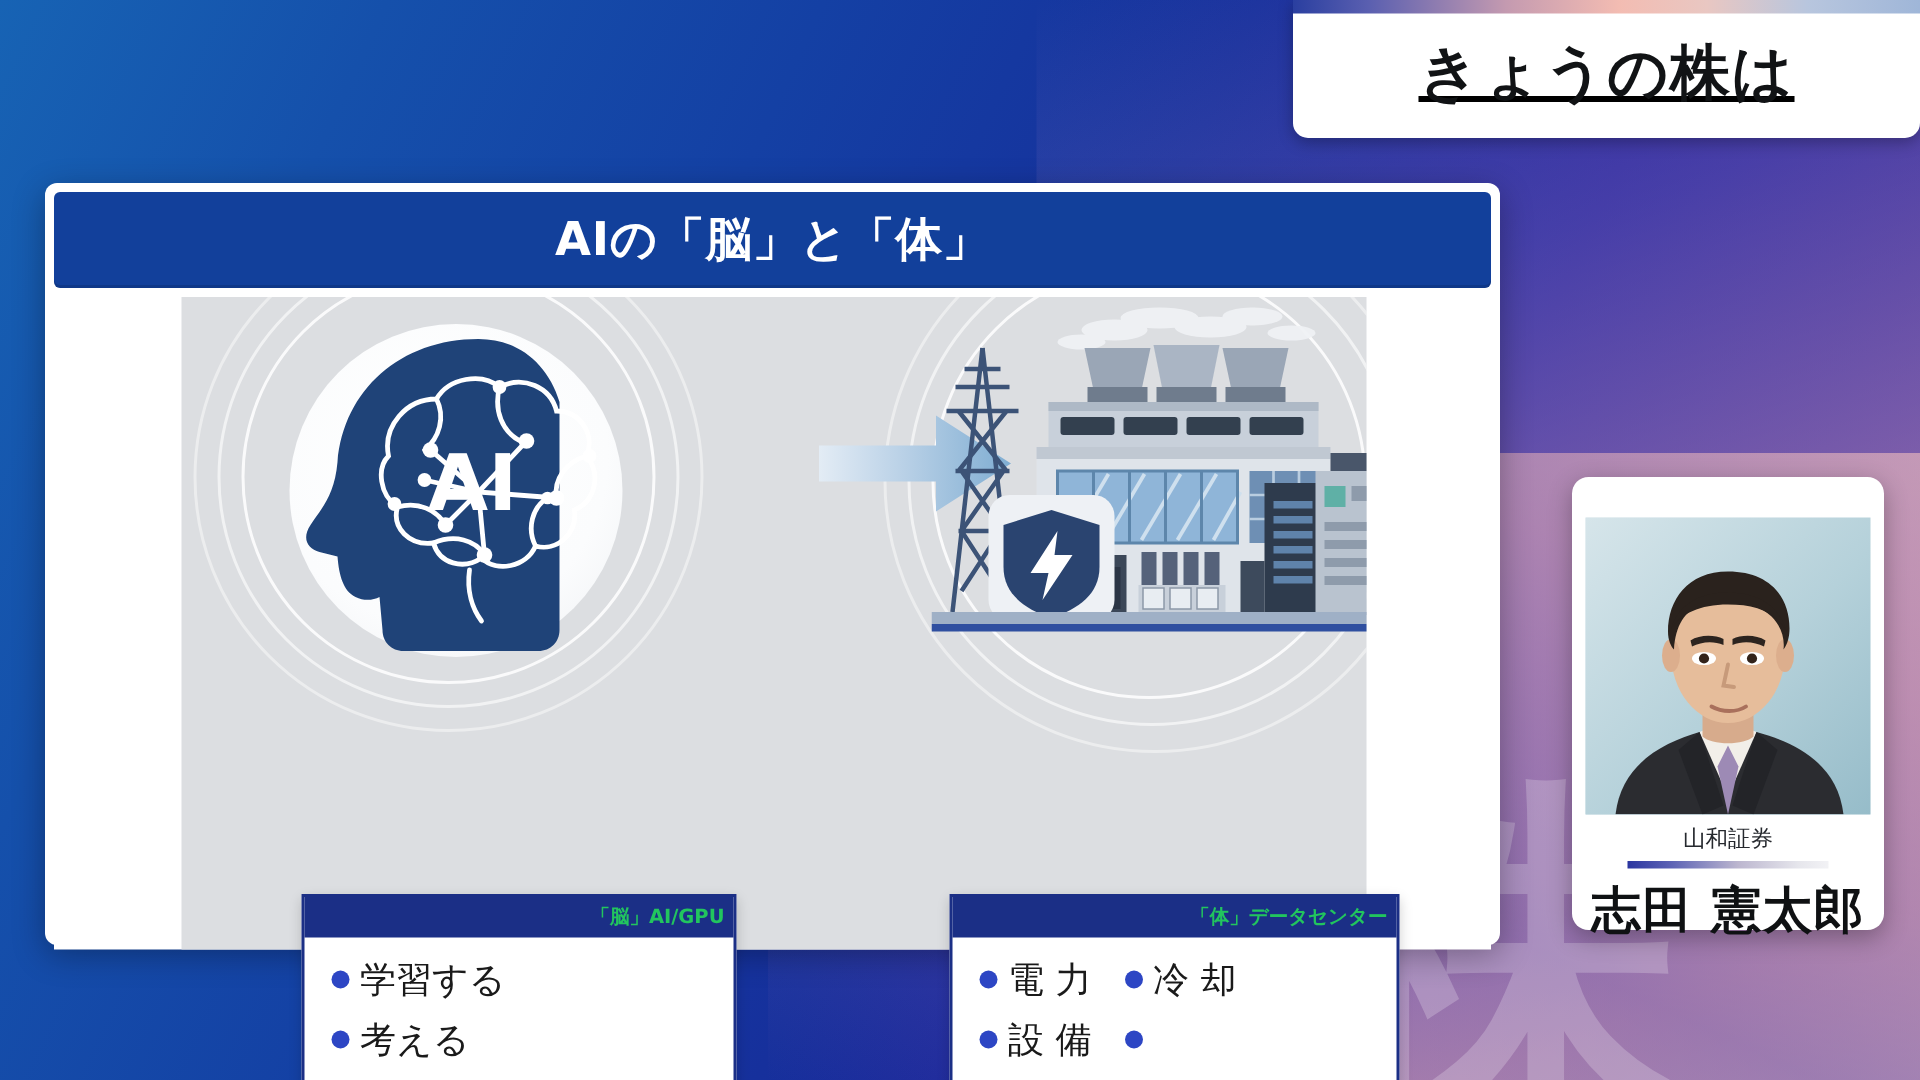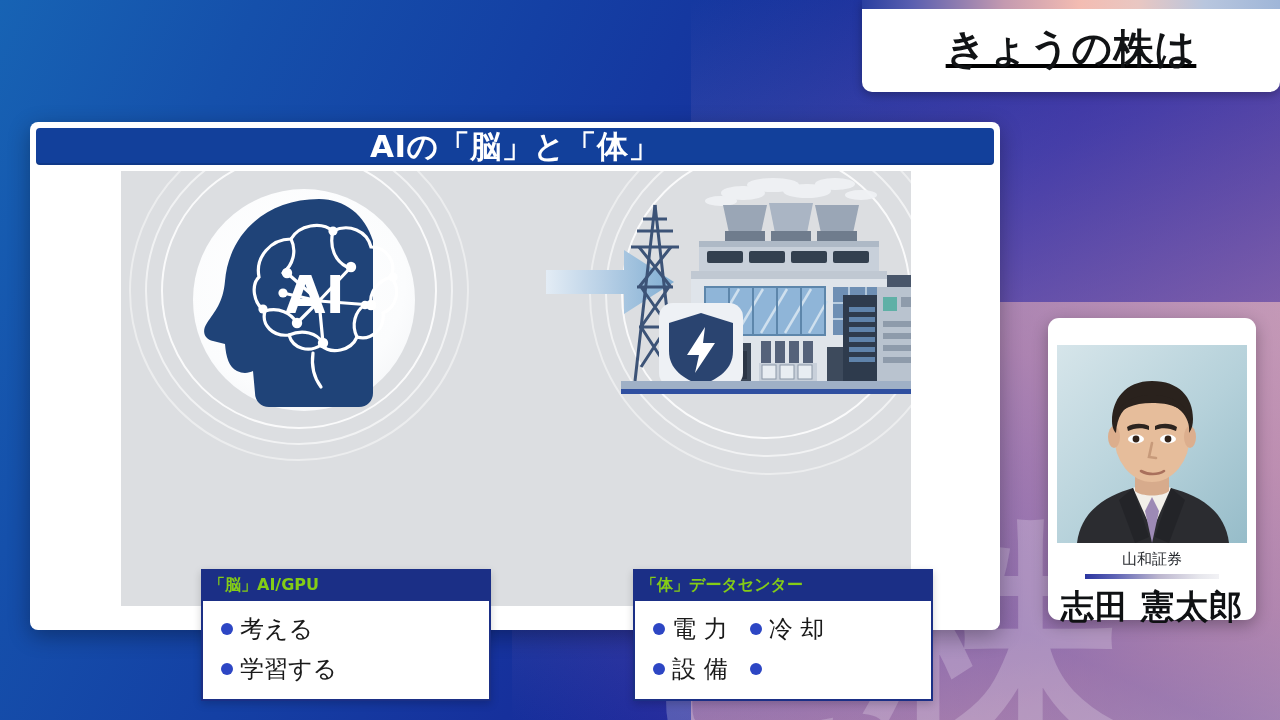--- a/index.html
+++ b/index.html
@@ -59,21 +59,21 @@
 
   
   #main-panel {
     position:absolute; left:30px; top:122px; width:970px; height:508px;
     background:#ffffff;
     border-radius:8px;
     box-shadow: 0 6px 22px rgba(0,0,0,0.32);
     padding:6px;
   }
   #panel-titlebar {
-    height:37px; width:100%;
+    height:64px; width:100%;
     background:#12409b;
     border-radius:4px;
     display:flex; align-items:center; justify-content:center;
     box-shadow: inset 0 -2px 0 rgba(0,0,0,0.12);
   }
   #panel-title {
     color:#ffffff; font-size:31px; font-weight:700; letter-spacing:0.5px;
     font-family:"DejaVu Sans","Liberation Sans",sans-serif;
   }
 
@@ -111,23 +111,23 @@
   #dc-svg { position:absolute; left:0; top:0; }
 
   
   .info-box {
     position:absolute;
     background:#ffffff;
     border:2px solid #1b2f86;
     box-shadow: 0 3px 8px rgba(0,0,0,0.18);
   }
   .info-box-head {
-    background:#1b2f86; color:#84cc16;
-    font-size:16px; font-weight:700;
-    text-align:left; padding:4px 6px 5px;
+    background:#1b2f86; color:#22c55e;
+    font-size:13px; font-weight:700;
+    text-align:right; padding:4px 6px 5px;
     font-family:"DejaVu Sans","Liberation Sans",sans-serif;
   }
   .info-box-body { padding:8px 10px 10px 18px; }
   .bullet-row { display:flex; align-items:center; gap:22px; }
   .bullet-item { display:flex; align-items:center; gap:7px; margin:4px 0; }
   .bullet-dot {
     width:12px; height:12px; border-radius:50%; background:#2d46c4; flex:none;
   }
   .bullet-text {
     font-size:24px; color:#1a1a1a; font-weight:500; white-space:nowrap;
@@ -360,27 +360,27 @@
         </svg>
       </div>
     </div>
 
     <div class="info-box" id="box-brain">
       <div class="info-box-head">「脳」AI/GPU</div>
       <div class="info-box-body">
         <div class="bullet-row">
           <div class="bullet-item">
             <span class="bullet-dot"></span>
-            <span class="bullet-text">考える</span>
+            <span class="bullet-text">学習する</span>
           </div>
         </div>
         <div class="bullet-row">
           <div class="bullet-item">
             <span class="bullet-dot"></span>
-            <span class="bullet-text">学習する</span>
+            <span class="bullet-text">考える</span>
           </div>
         </div>
       </div>
     </div>
 
     <div class="info-box" id="box-body">
       <div class="info-box-head">「体」データセンター</div>
       <div class="info-box-body">
         <div class="bullet-row">
           <div class="bullet-item">

